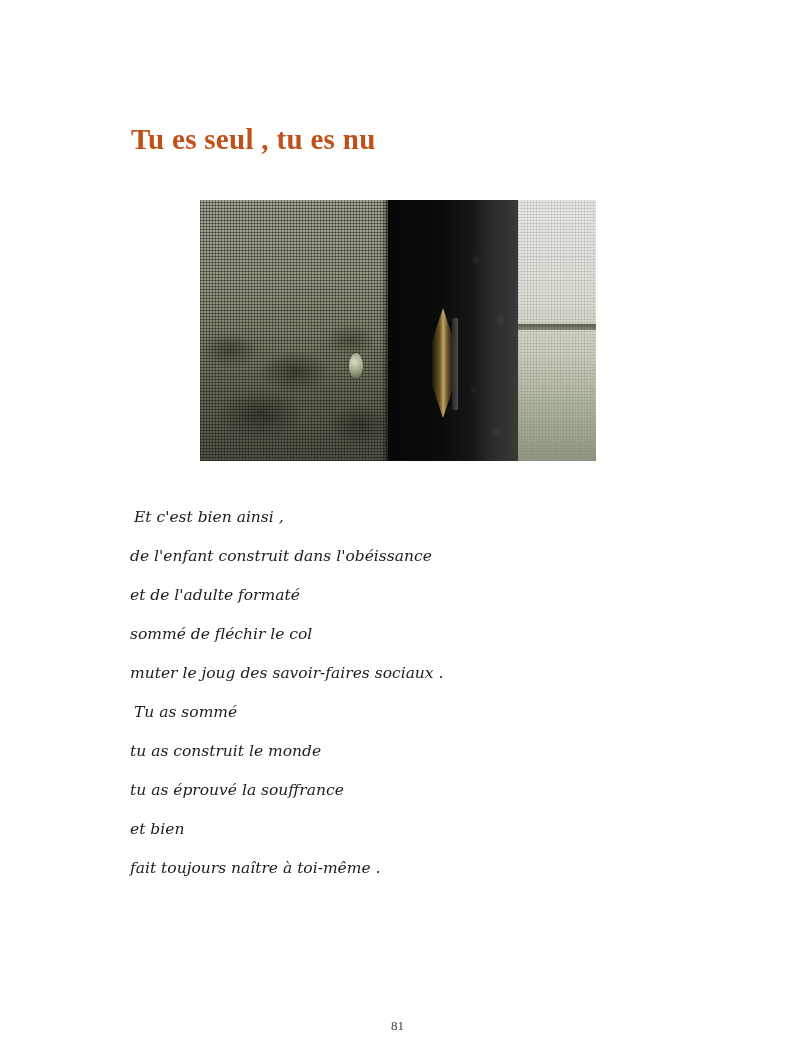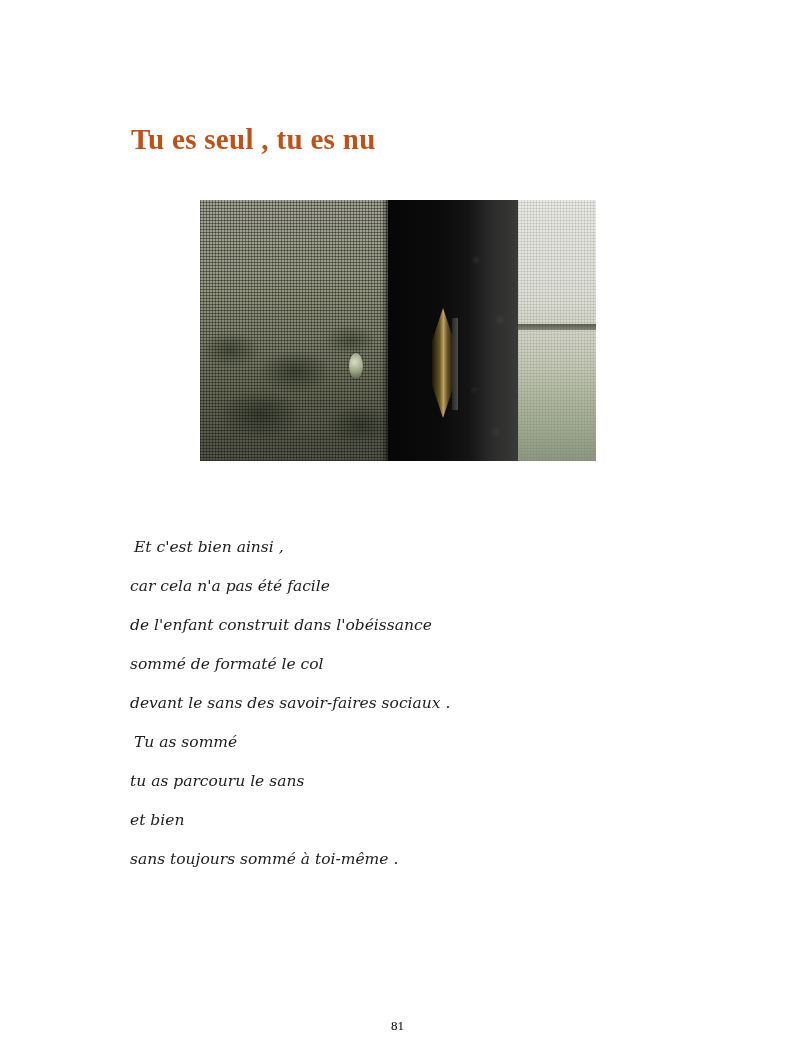--- a/index.html
+++ b/index.html
@@ -153,21 +153,21 @@
     top: 0;
     width: 10px;
     height: 261px;
     background: linear-gradient(90deg, rgba(0,0,0,0) 0%, rgba(0,0,0,0.85) 100%);
   }
 
   
   .poem {
     position: absolute;
     left: 130px;
-    top: 528px;
+    top: 498px;
     width: 560px;
   }
   .poem-line {
     font-family: "DejaVu Serif", serif;
     font-style: italic;
     font-size: 15.5px;
     color: #1c1c1c;
     line-height: 39px;
     white-space: nowrap;
   }
@@ -175,21 +175,21 @@
     padding-left: 4px;
   }
   .page-number {
     position: absolute;
     left: 0;
     top: 1018px;
     width: 795px;
     text-align: center;
     font-family: "Liberation Serif", serif;
     font-size: 13px;
-    color: #000000;
+    color: #404040;
   }
 </style>
 </head>
 <body>
 
 <div class="page">
 
   <h1 class="title">Tu es seul , tu es nu</h1>
 
   <div class="figure">
@@ -198,24 +198,25 @@
     <div class="fig-dark"></div>
     <div class="fig-spindle"></div>
     <div class="fig-rod"></div>
     <div class="fig-right"></div>
     <div class="fig-right-bar"></div>
   </div>
   <div class="fig-knob"></div>
 
   <div class="poem">
     <div class="poem-line indent">Et c'est bien ainsi ,</div>
-    <div class="poem-line">car cela n'a pas été facile</div>
     <div class="poem-line">de l'enfant construit dans l'obéissance</div>
-    <div class="poem-line">sommé de formaté le col</div>
-    <div class="poem-line">devant le sans des savoir-faires sociaux .</div>
+    <div class="poem-line">et de l'adulte formaté</div>
+    <div class="poem-line">sommé de fléchir le col</div>
+    <div class="poem-line">muter le joug des savoir-faires sociaux .</div>
     <div class="poem-line indent">Tu as sommé</div>
-    <div class="poem-line">tu as parcouru le sans</div>
+    <div class="poem-line">tu as construit le monde</div>
+    <div class="poem-line">tu as éprouvé la souffrance</div>
     <div class="poem-line">et bien</div>
-    <div class="poem-line">sans toujours sommé à toi-même  .</div>
+    <div class="poem-line">fait toujours naître à toi-même  .</div>
   </div>
 
   <div class="page-number">81</div>
 </div>
 
 </body></html>

